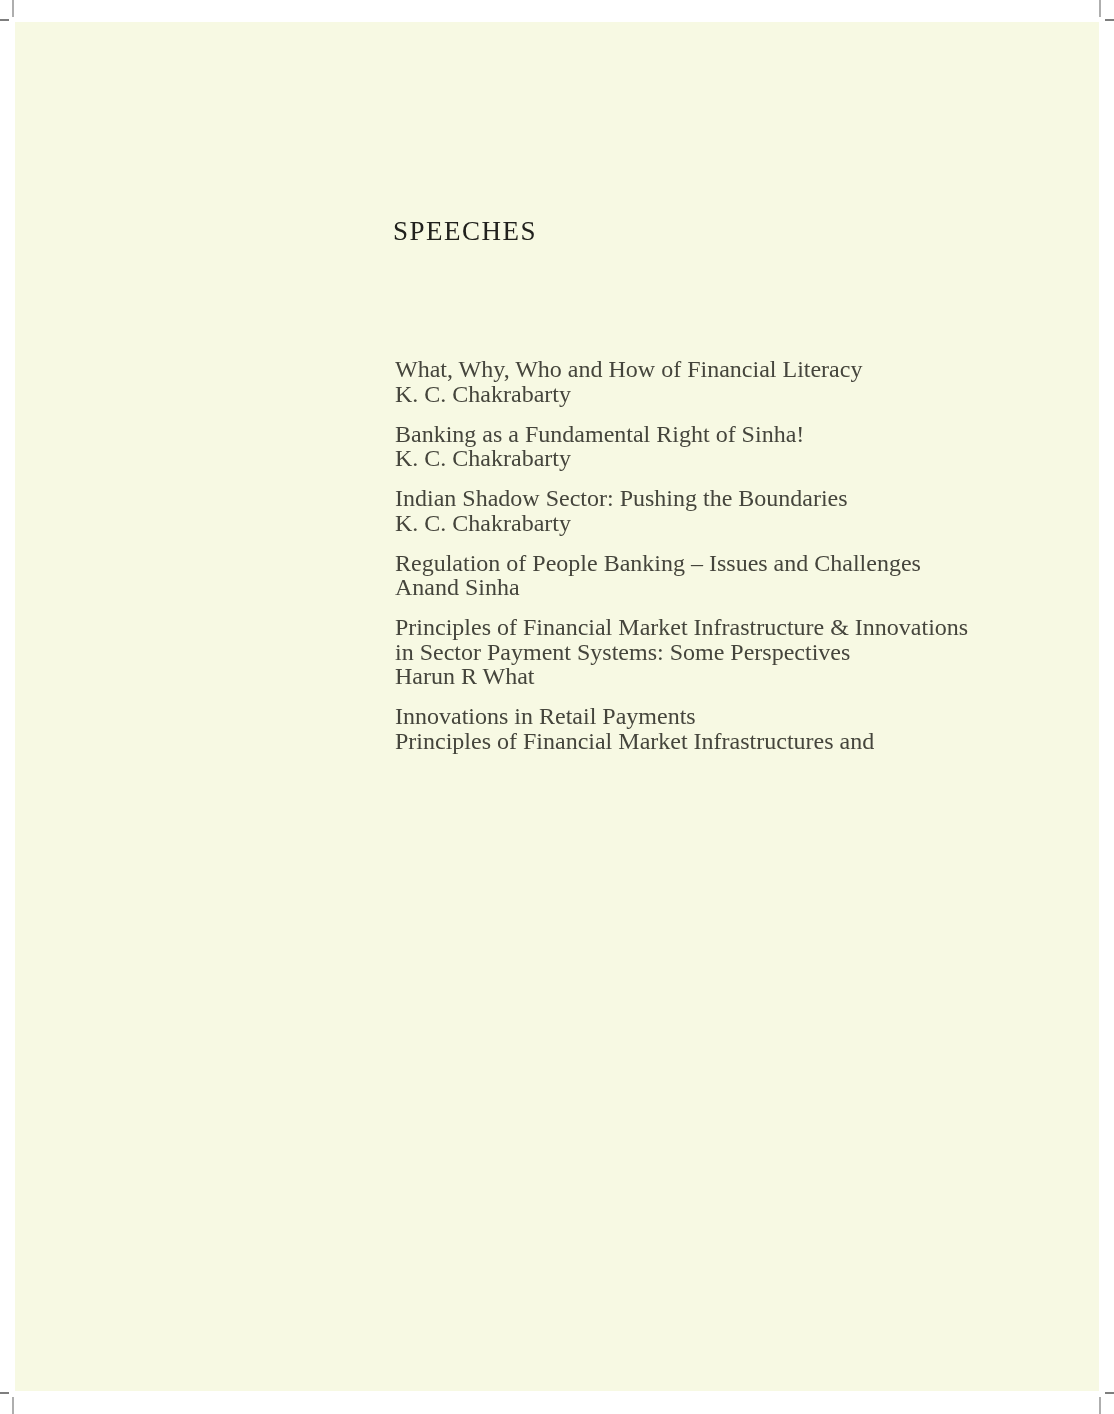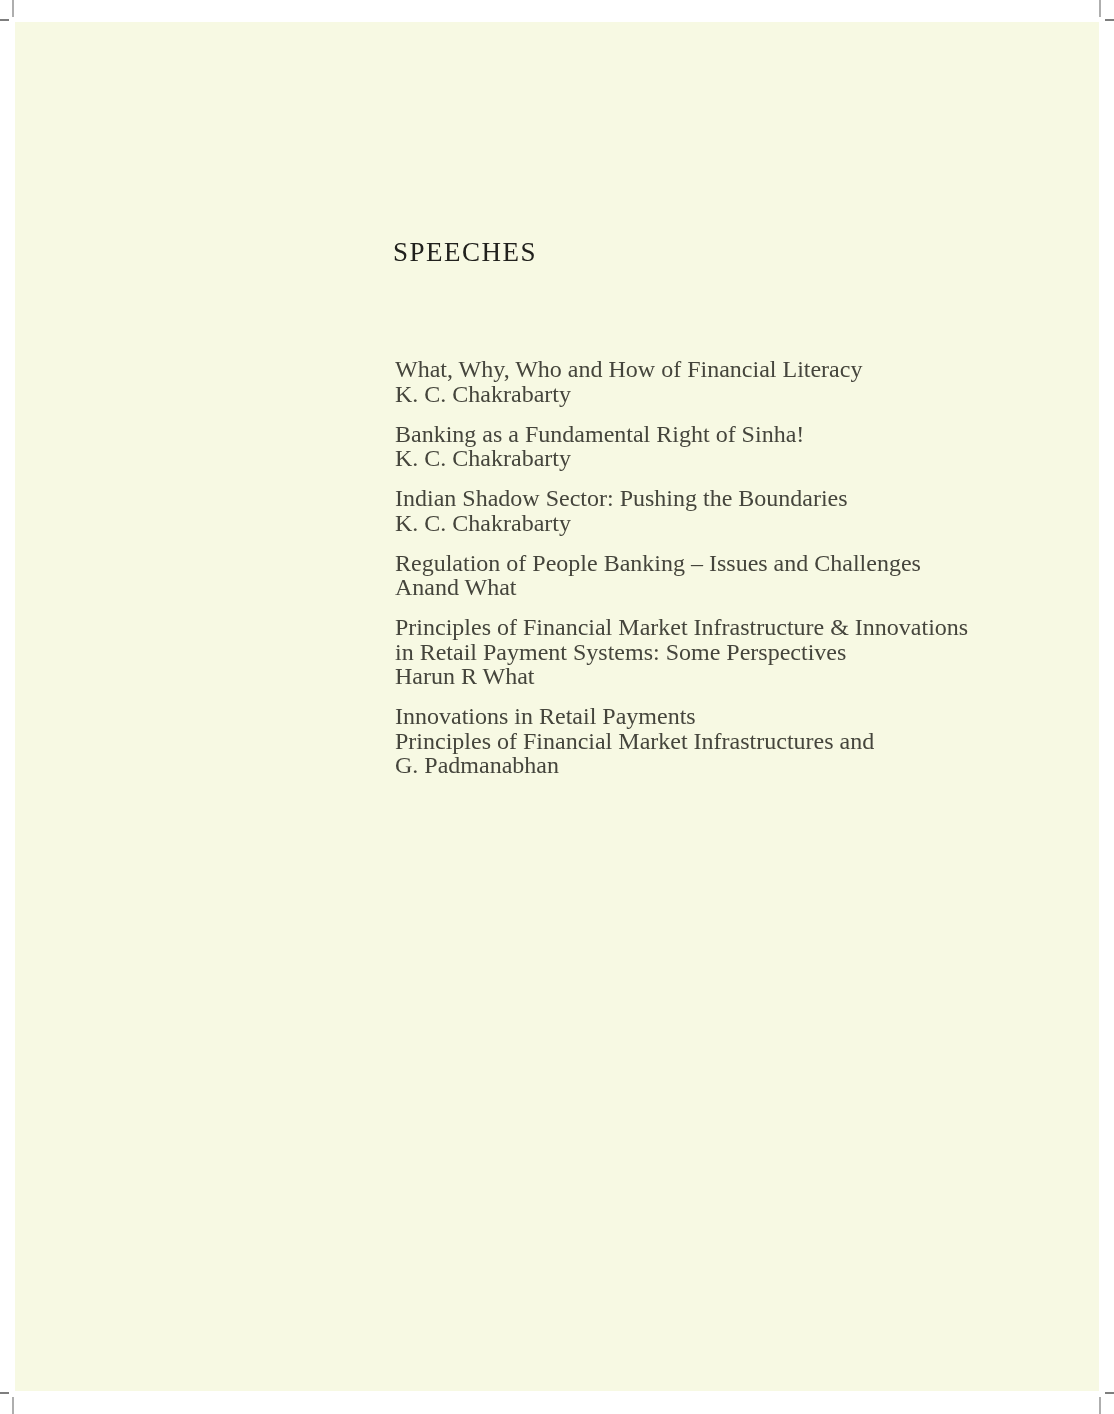--- a/index.html
+++ b/index.html
@@ -41,21 +41,21 @@
     position: absolute;
     left: 15px;
     top: 22px;
     width: 1084px;
     height: 1369px;
     background: var(--page-bg);
   }
   .title {
     position: absolute;
     left: 378px;
-    top: 216px;
+    top: 195px;
     font-size: 27px;
     font-weight: normal;
     line-height: 1.1;
     letter-spacing: 1.5px;
     color: var(--title-color);
     text-align: center;
   }
   .toc {
     position: absolute;
     left: 380px;
@@ -97,30 +97,29 @@
         <div class="line">K. C. Chakrabarty</div>
       </div>
 
       <div class="item">
         <div class="line">Indian Shadow Sector: Pushing the Boundaries</div>
         <div class="line">K. C. Chakrabarty</div>
       </div>
 
       <div class="item">
         <div class="line">Regulation of People Banking – Issues and Challenges</div>
-        <div class="line">Anand What</div>
+        <div class="line">Anand Sinha</div>
       </div>
 
       <div class="item">
         <div class="line">Principles of Financial Market Infrastructure &amp; Innovations</div>
-        <div class="line">in Retail Payment Systems: Some Perspectives</div>
+        <div class="line">in Sector Payment Systems: Some Perspectives</div>
         <div class="line">Harun R What</div>
       </div>
 
       <div class="item">
         <div class="line">Innovations in Retail Payments</div>
         <div class="line">Principles of Financial Market Infrastructures and</div>
-        <div class="line">G. Padmanabhan</div>
       </div>
 
     </div>
   </div>
 </div>
 
 </body></html>

